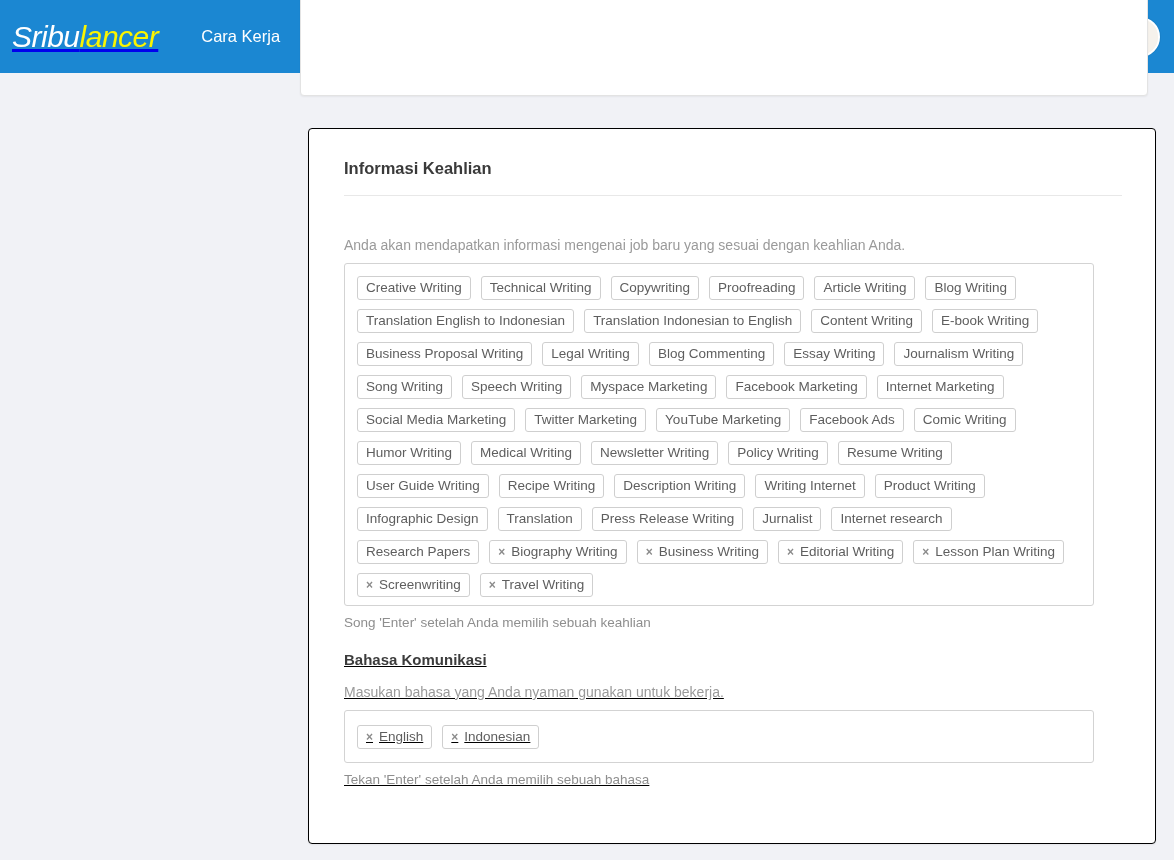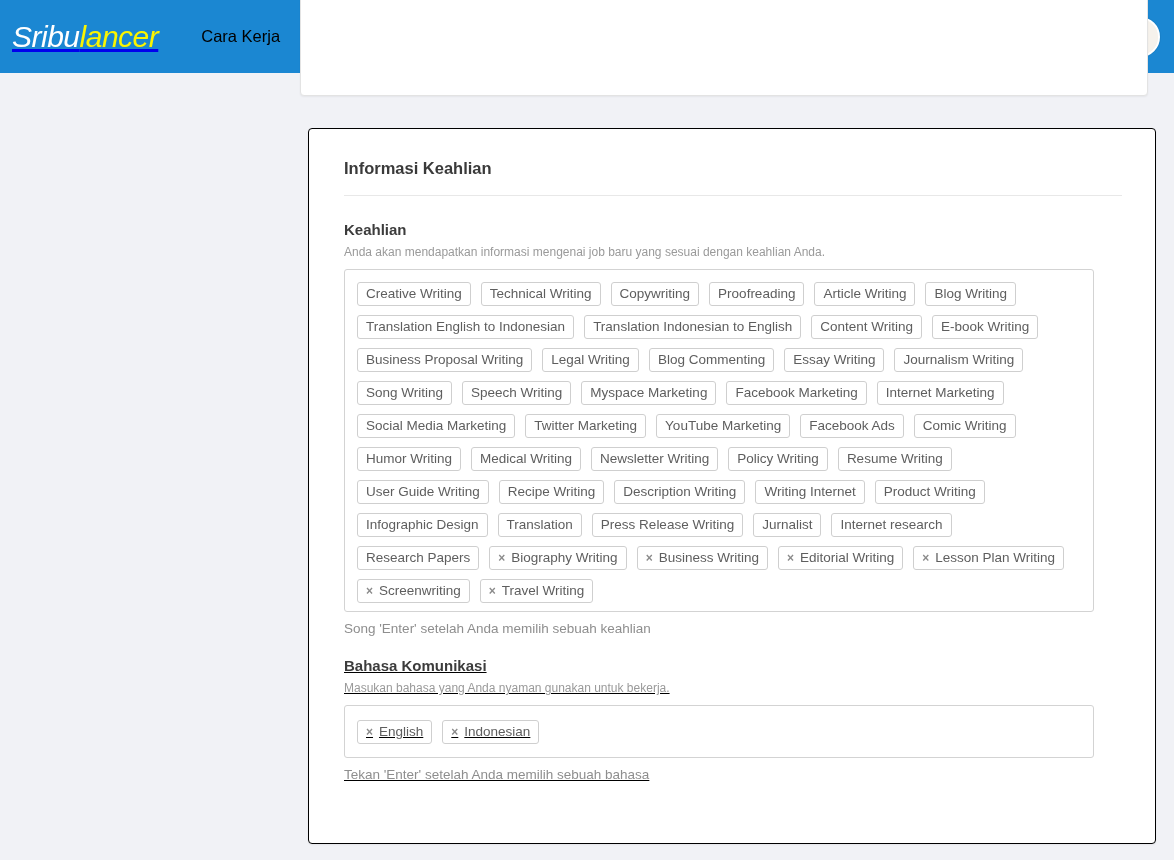--- a/index.html
+++ b/index.html
@@ -29,21 +29,21 @@
   }
   .brand .b1 { color: #ffffff; }
   .brand .b2 { color: #fbf500; }
 
   .nav-links {
     display: flex; align-items: center;
     margin-left: 43px;
     gap: 29px;
   }
   .nav-link {
-    color: #000000;
+    color: #ffffff;
     font-size: 16.5px;
     text-decoration: none;
     white-space: nowrap;
     display: flex; align-items: center; gap: 20px;
   }
   .caret {
     width: 0; height: 0;
     border-left: 4.5px solid transparent;
     border-right: 4.5px solid transparent;
     border-top: 4.5px solid #ffffff;
@@ -105,23 +105,23 @@
   }
 
   .field-block { padding-top: 25px; }
   .field-label {
     font-size: 15px;
     font-weight: bold;
     color: #3c3c3c;
     margin: 0 0 7px 0;
   }
   .field-help {
-    font-size: 12px;
+    font-size: 14px;
     color: #9a9a9a;
-    margin: 0 0 10px 0;
+    margin: 16px 0 10px 0;
   }
   .field-hint {
     font-size: 13.5px;
     color: #8e8e8e;
     margin: 9px 0 0 0;
   }
 
   
   .tag-box {
     border: 1px solid #d3d3d3;
@@ -215,21 +215,20 @@
 
 <div class="card-top"></div>
 
 <div class="card-main">
   <div class="card-body">
 
     <h2 class="section-title">Informasi Keahlian</h2>
     <div class="hr"></div>
 
     <div class="field-block">
-      <div class="field-label">Keahlian</div>
       <div class="field-help">Anda akan mendapatkan informasi mengenai job baru yang sesuai dengan keahlian Anda.</div>
       <div class="tag-box" id="skills-box">
           <span class="tag">
             <span>Creative Writing</span>
           </span>
           <span class="tag">
             <span>Technical Writing</span>
           </span>
           <span class="tag">
             <span>Copywriting</span>

